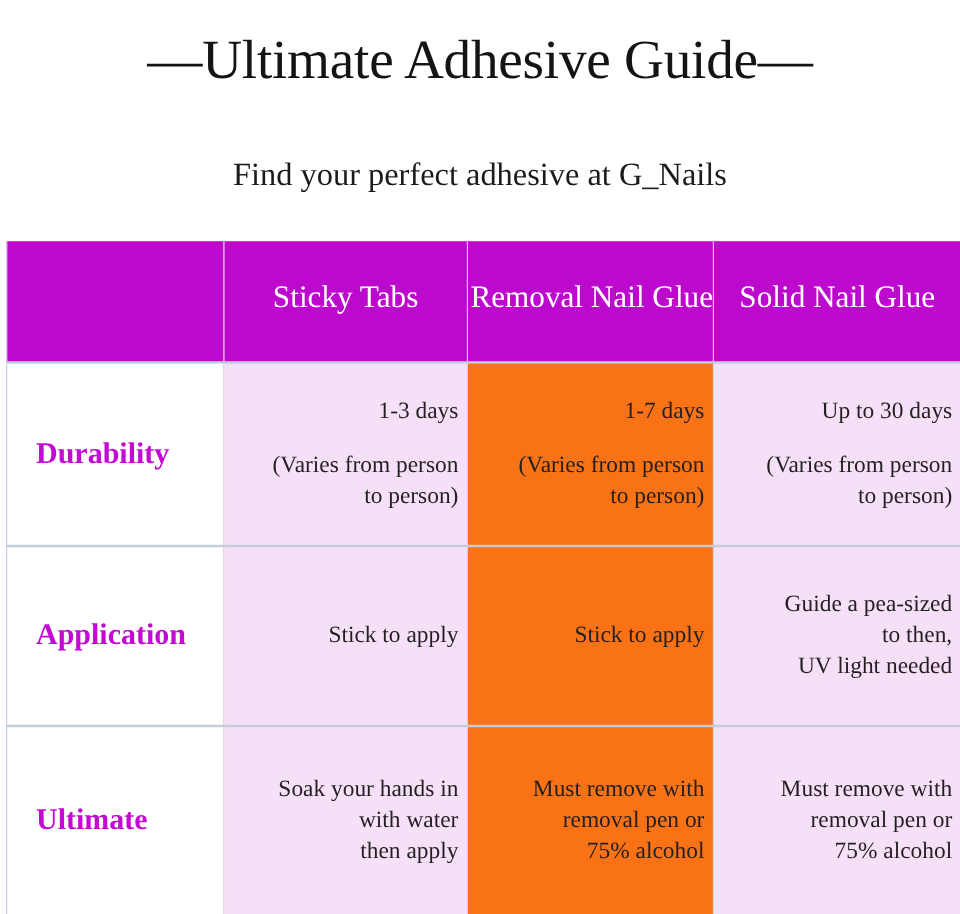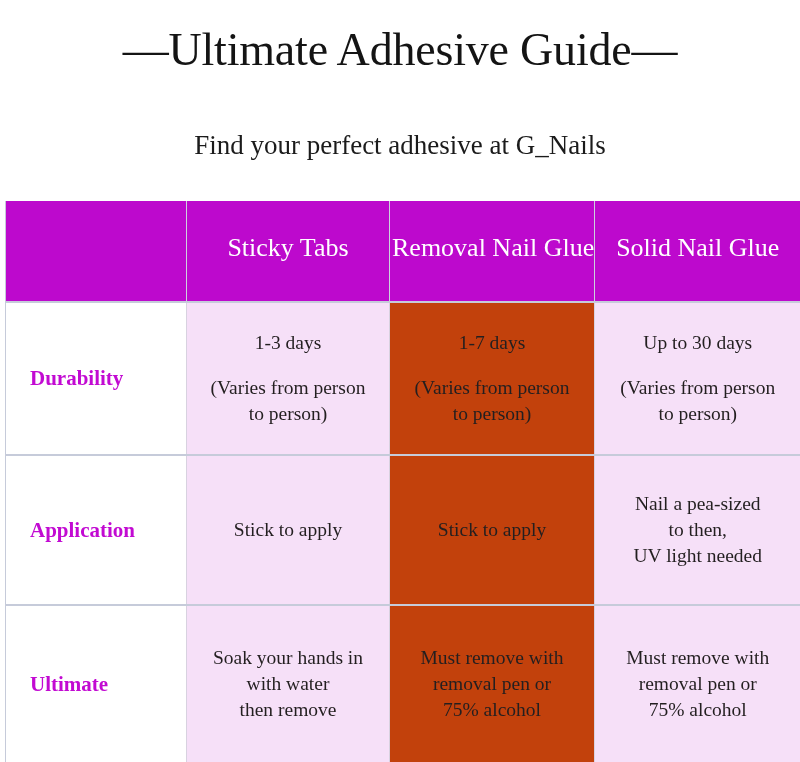--- a/index.html
+++ b/index.html
@@ -95,44 +95,44 @@
     vertical-align: middle;
   }
 
   tbody tr:last-child td {
     border-bottom: none;
   }
 
   td.rowlabel {
     background: #ffffff;
     color: #c20ad2;
-    font-size: 21px;
+    font-size: 25px;
     font-weight: bold;
     text-align: left;
     padding-left: 24px;
     border-left: 1.6px solid #c6cbda;
     white-space: nowrap;
   }
 
   td.cell {
     font-size: 19.5px;
     line-height: 1.32;
     text-align: center;
     color: #231f20;
     padding: 6px 7px;
   }
 
   td.shade { background: #f6e0f8; }
-  td.plain { background: #c2410c; margin-left: 40px; }
+  td.plain { background: #f97316; margin-left: 40px; }
 
   .r-dur { height: 153px; }
   .r-app { height: 150px; }
   .r-rem { height: 157px; }
 
-  .cell-line { display: block; }
+  .cell-line { display: block; text-align: right; }
   .cell-gap  { display: block; height: 19px; }
 
   .nowrap { white-space: nowrap; }
 </style>
 </head>
 <body>
 
 <div class="page">
 
   <h1 class="title">—Ultimate Adhesive Guide—</h1>
@@ -191,33 +191,33 @@
             <span class="cell-line nowrap">Stick to apply</span>
 
           </td>
 
           <td class="cell plain">
             <span class="cell-line nowrap">Stick to apply</span>
 
           </td>
 
           <td class="cell shade">
-            <span class="cell-line nowrap">Nail a pea-sized</span>
+            <span class="cell-line nowrap">Guide a pea-sized</span>
             <span class="cell-line nowrap">to then,</span>
             <span class="cell-line nowrap">UV light needed</span>
           </td>
         </tr>
 
         <tr class="r-rem">
           <td class="rowlabel">Ultimate</td>
 
           <td class="cell shade">
             <span class="cell-line nowrap">Soak your hands in</span>
             <span class="cell-line nowrap">with water</span>
-            <span class="cell-line nowrap">then remove</span>
+            <span class="cell-line nowrap">then apply</span>
           </td>
 
           <td class="cell plain">
             <span class="cell-line nowrap">Must remove with</span>
             <span class="cell-line nowrap">removal pen or</span>
             <span class="cell-line nowrap">75% alcohol</span>
           </td>
 
           <td class="cell shade">
             <span class="cell-line nowrap">Must remove with</span>

